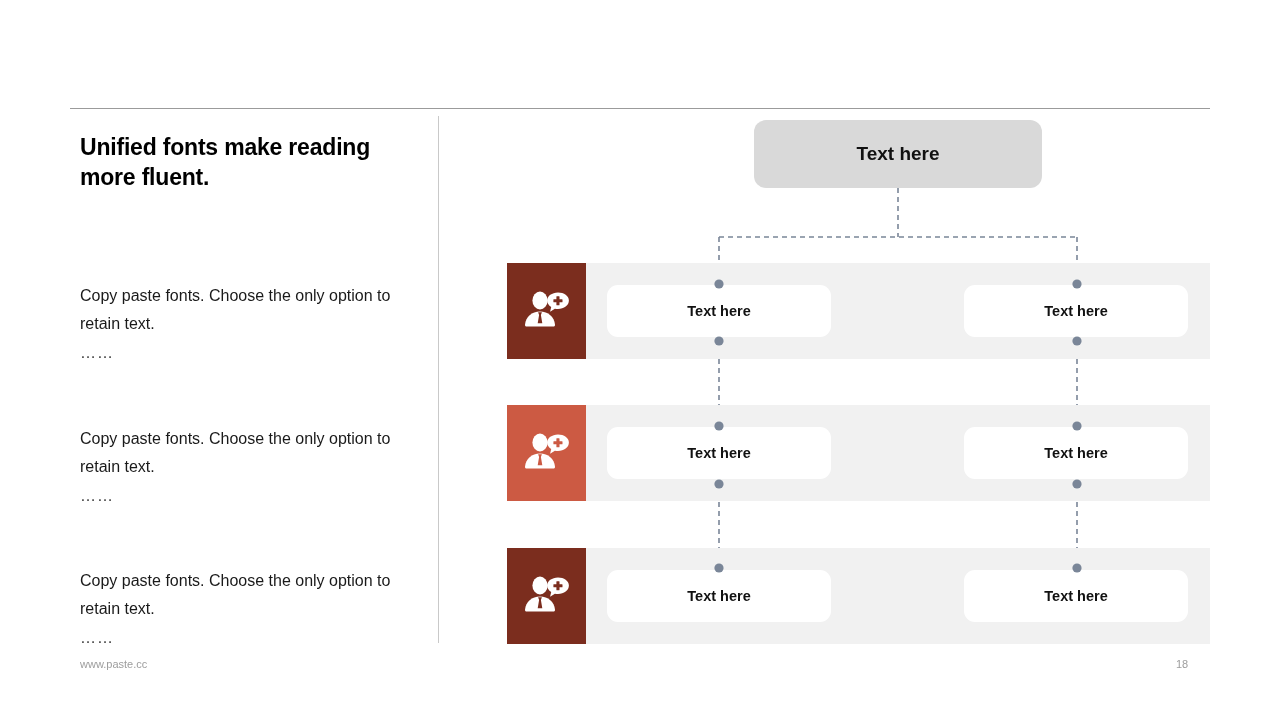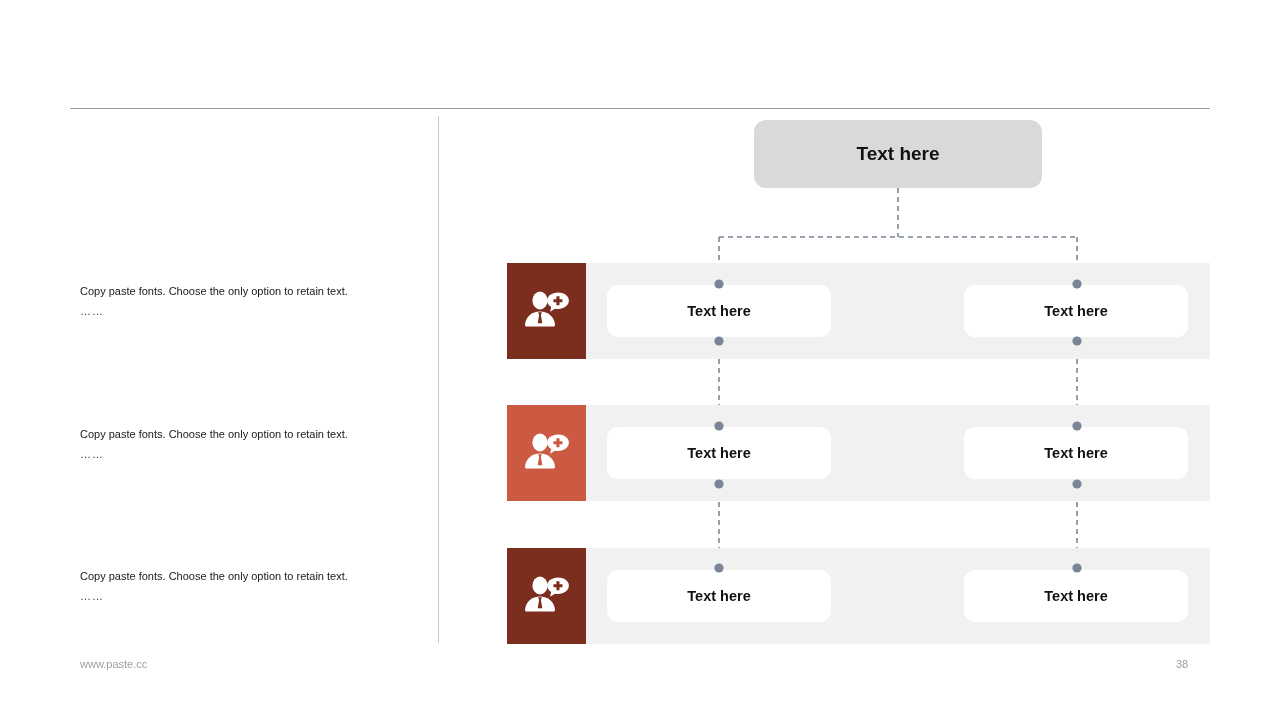--- a/index.html
+++ b/index.html
@@ -22,21 +22,21 @@
   }
 
   
   .left-col { position: absolute; left: 80px; top: 132px; width: 340px; }
   .slide-title {
     font-size: 23px; font-weight: bold; color: #000; line-height: 1.32;
     letter-spacing: -0.2px;
   }
   .para {
     position: absolute; left: 80px; width: 336px;
-    font-size: 11px; color: #1a1a1a; line-height: 1.78;
+    font-size: 16px; color: #1a1a1a; line-height: 1.78;
   }
   .para .dots { display:block; letter-spacing: 1px; color:#3a3a3a; }
   .para-1 { top: 282px; }
   .para-2 { top: 425px; }
   .para-3 { top: 567px; }
 
   
   .root-box {
     position: absolute; left: 754px; top: 120px; width: 288px; height: 68px;
     background: #d9d9d9; border-radius: 12px;
@@ -82,20 +82,23 @@
   }
 </style>
 </head>
 <body>
 
 <div class="slide">
 
   <div class="top-rule"></div>
   <div class="col-divider"></div>
 
+  <div class="left-col">
+    <div class="slide-title">Unified fonts make reading more fluent.</div>
+  </div>
 
   <div class="para para-1">
     <span>Copy paste fonts. Choose the only option to retain text.</span>
     <span class="dots">……</span>
   </div>
   <div class="para para-2">
     <span>Copy paste fonts. Choose the only option to retain text.</span>
     <span class="dots">……</span>
   </div>
   <div class="para para-3">
@@ -200,15 +203,15 @@
       <circle cx="719" cy="568" r="4.6"></circle>
       <circle cx="1077" cy="284" r="4.6"></circle>
       <circle cx="1077" cy="341" r="4.6"></circle>
       <circle cx="1077" cy="426" r="4.6"></circle>
       <circle cx="1077" cy="484" r="4.6"></circle>
       <circle cx="1077" cy="568" r="4.6"></circle>
     </g>
   </svg>
 
   <div class="footer-url">www.paste.cc</div>
-  <div class="page-num">38</div>
+  <div class="page-num">18</div>
 
 </div>
 
 </body></html>

